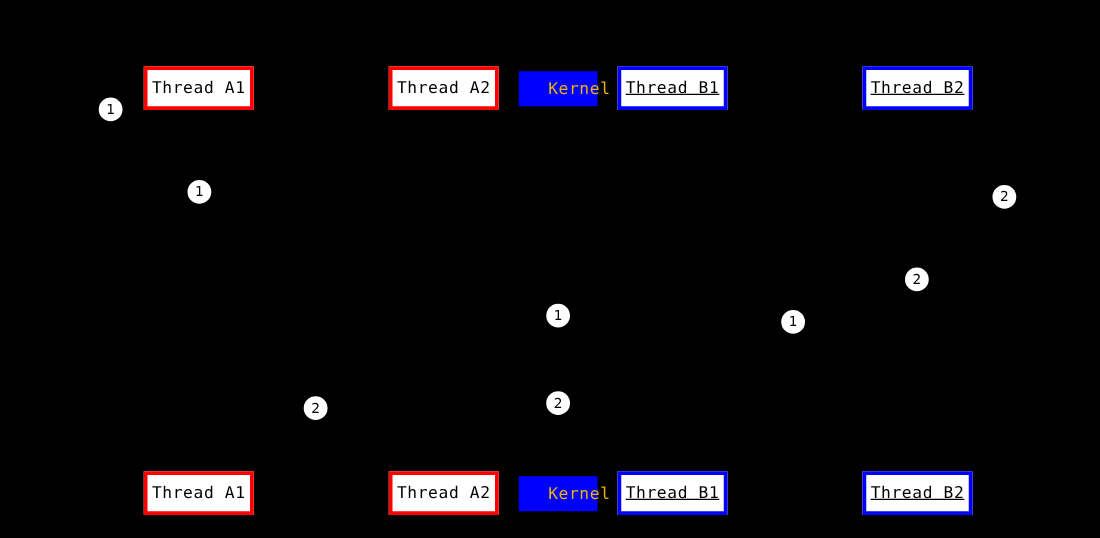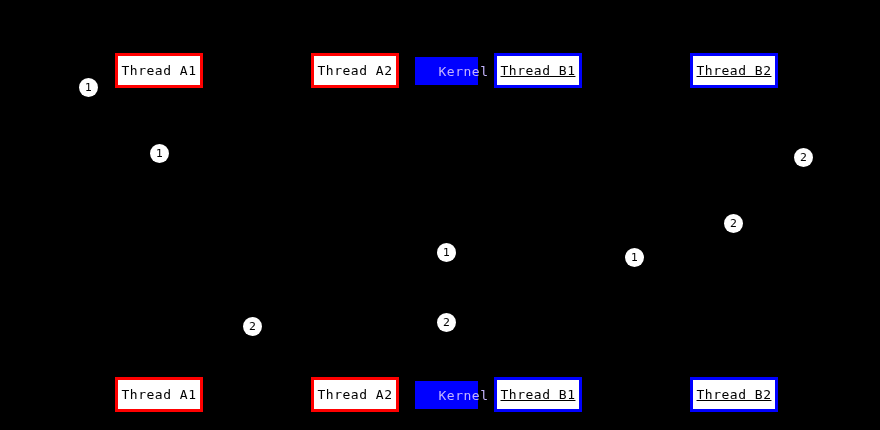--- a/index.html
+++ b/index.html
@@ -36,21 +36,21 @@
   }
   .participant.thread-b {
     background: #FFFFFF;
     border: 3px solid #0000FF;
     color: #000000;
     text-decoration: underline;
   }
   .participant.kernel {
     background: #0000FF;
     border: 0 solid #0000FF;
-    color: #c4b5fd;
+    color: #eab308;
     padding-left: 34px;
   }
 
   
   .lifeline {
     position: absolute;
     width: 1px;
     background: #000000;
   }
 

